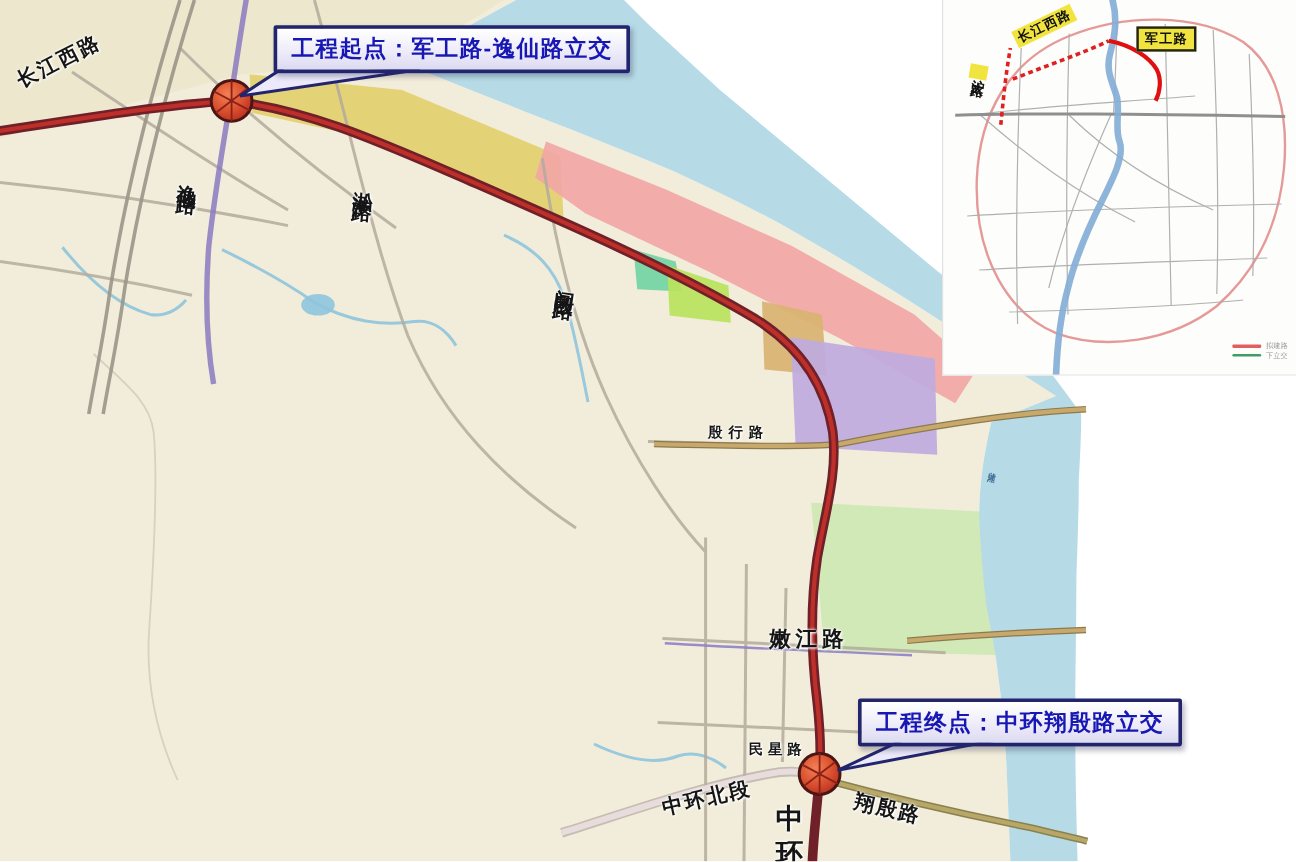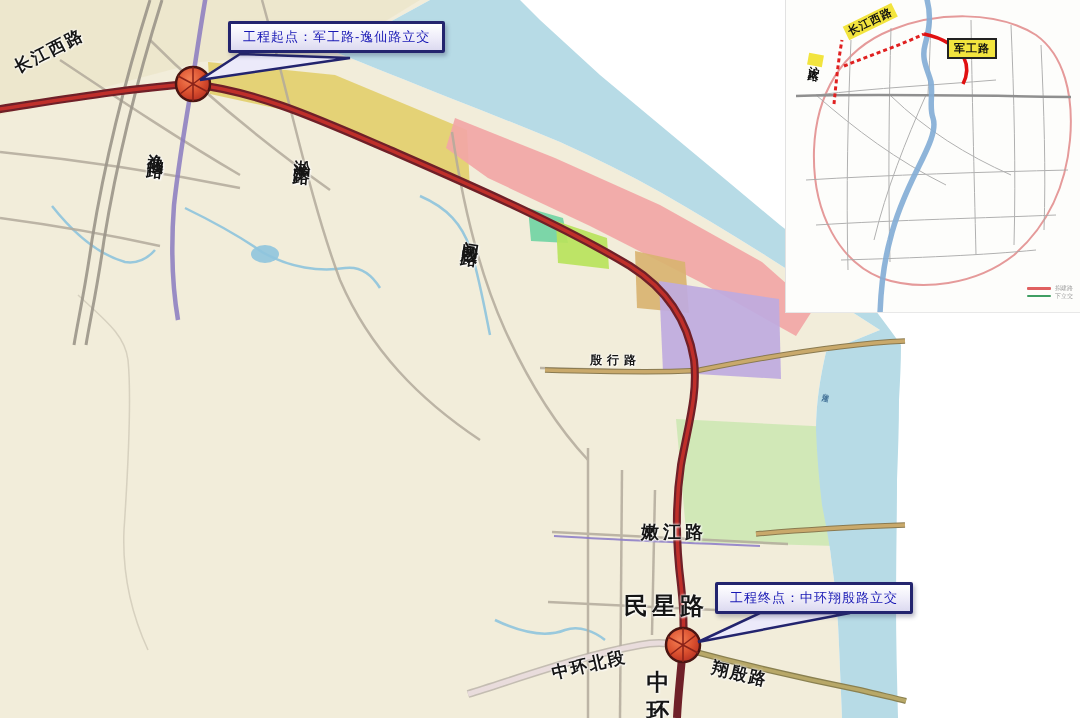--- a/index.html
+++ b/index.html
@@ -6,28 +6,28 @@
   #stage{position:relative;width:1080px;height:718px;overflow:hidden;background:#ffffff;
          font-family:"Liberation Sans","DejaVu Sans",sans-serif;}
   #map-svg{position:absolute;left:0;top:0;z-index:1;}
   .map-label{position:absolute;z-index:3;font-weight:bold;color:#151515;
              letter-spacing:2px;white-space:nowrap;
              text-shadow:0 0 3px rgba(255,255,255,.95),0 0 2px rgba(255,255,255,.9),1px 1px 2px rgba(255,255,255,.9);}
   .vert{writing-mode:vertical-rl;text-orientation:upright;letter-spacing:4px;}
   .callout{position:absolute;z-index:6;display:inline-block;
            background:linear-gradient(180deg,#ffffff 0%,#eceaf8 60%,#dcdaf0 100%);
            border:3px solid #23246e;border-radius:2px;
-           color:#1717b4;font-weight:normal;font-size:13px;letter-spacing:1px;
+           color:#1717b4;font-weight:bold;font-size:19px;letter-spacing:1px;
            padding:4px 12px;white-space:nowrap;box-shadow:2px 3px 4px rgba(40,40,80,.3);}
   #inset{position:absolute;left:785px;top:0;width:295px;height:312px;z-index:4;
          background:#fdfdfb;border-left:1px solid #e2e2e2;border-bottom:1px solid #e8e8e8;}
   #inset svg{position:absolute;left:0;top:0;}
   .inset-label{position:absolute;z-index:5;font-weight:bold;font-size:11px;color:#111;
                background:#f2e43e;padding:0 3px;white-space:nowrap;letter-spacing:1px;}
-  .inset-label.boxed{border:2px solid #222;padding:1px 5px;margin-top:16px;}
+  .inset-label.boxed{border:2px solid #222;padding:1px 5px;}
   .inset-label.vert{letter-spacing:2px;padding:3px 0;}
   .legend{position:absolute;right:8px;top:284px;z-index:5;font-size:6px;color:#999;}
   .legend-row{display:flex;align-items:center;gap:4px;height:8px;}
   .legend-line{width:24px;height:3px;border-radius:1px;}
   .tiny-river-label{position:absolute;z-index:3;font-size:7px;color:#3a6a92;
                     writing-mode:vertical-rl;text-orientation:upright;letter-spacing:1px;}
 </style>
 </head>
 <body>
 
@@ -134,21 +134,21 @@
     <polygon points="200,80 240,54 350,58" fill="#eceafa" stroke="#23246e" stroke-width="2.5"></polygon>
     <polygon points="698,642 760,613 850,613" fill="#eceafa" stroke="#23246e" stroke-width="2.5"></polygon>
   </svg>
 
   <div class="map-label" style="left:10px;top:58px;font-size:17px;transform:rotate(-27deg);transform-origin:left top;">长江西路</div>
   <div class="map-label vert" style="left:146px;top:140px;font-size:17px;transform:rotate(6deg);">逸仙路</div>
   <div class="map-label vert" style="left:292px;top:146px;font-size:17px;transform:rotate(5deg);">淞沪路</div>
   <div class="map-label vert" style="left:461px;top:228px;font-size:17px;transform:rotate(8deg);">闸殷路</div>
   <div class="map-label" style="left:590px;top:352px;font-size:12px;letter-spacing:5px;">殷行路</div>
   <div class="map-label" style="left:601px;top:520px;font-size:18px;letter-spacing:4px;margin-left:40px;">嫩江路</div>
-  <div class="map-label" style="left:604px;top:590px;font-size:24px;letter-spacing:4px;padding-left:20px;">民星路</div>
+  <div class="map-label" style="left:604px;top:616px;font-size:12px;letter-spacing:4px;padding-left:20px;">民星路</div>
   <div class="map-label" style="left:552px;top:662px;font-size:17px;transform:rotate(-13deg);transform-origin:left center;">中环北段</div>
   <div class="map-label" style="left:637px;top:668px;font-size:23px;width:44px;white-space:normal;line-height:1.25;text-align:center;letter-spacing:2px;">中环东段</div>
   <div class="map-label" style="left:712px;top:656px;font-size:17px;transform:rotate(13deg);transform-origin:left center;">翔殷路</div>
   <div class="tiny-river-label" style="left:822px;top:388px;transform:rotate(14deg);">黄浦江</div>
 
   <div class="callout" style="left:228px;top:21px;">工程起点：军工路-逸仙路立交</div>
   <div class="callout" style="left:715px;top:582px;">工程终点：中环翔殷路立交</div>
 
   <div id="inset">
     <svg width="295" height="312" viewBox="0 0 295 312">

